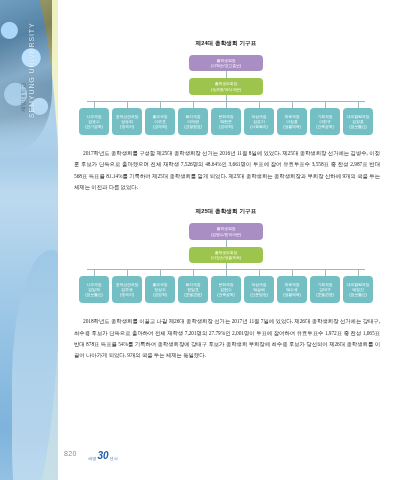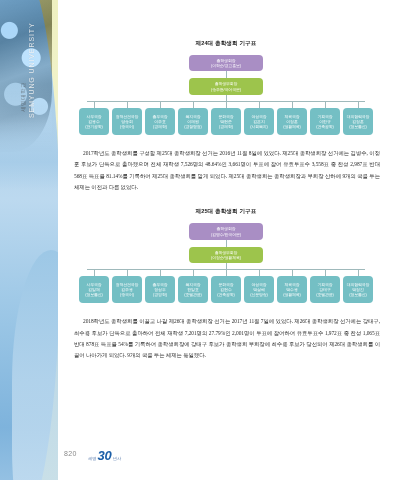--- a/index.html
+++ b/index.html
@@ -127,21 +127,21 @@
     position:absolute; left:6px; top:3px;
     font-family:"Liberation Sans", sans-serif;
     font-size:7px; color:#8a8a8a; letter-spacing:.3px;
   }
   #footer-logo {
     position:absolute; left:30px; top:4px;
     display:flex; align-items:flex-end; gap:1px;
     font-family:"Liberation Sans", sans-serif;
   }
   .fl-pre { font-size:4.2px; color:#4a6fa5; }
-  .fl-num { font-size:13px; font-weight:bold; font-style:italic; color:#1c5fa8; line-height:10px; }
+  .fl-num { font-size:10px; font-weight:bold; font-style:italic; color:#1c5fa8; line-height:10px; }
   .fl-post { font-size:4.2px; color:#4a6fa5; }
 </style>
 </head>
 <body>
 
 <div id="left-deco">
   <div class="deco-yellow"></div>
   <div class="deco-blue"></div>
   <div class="deco-blue2"></div>
   <div class="deco-photo"></div>

